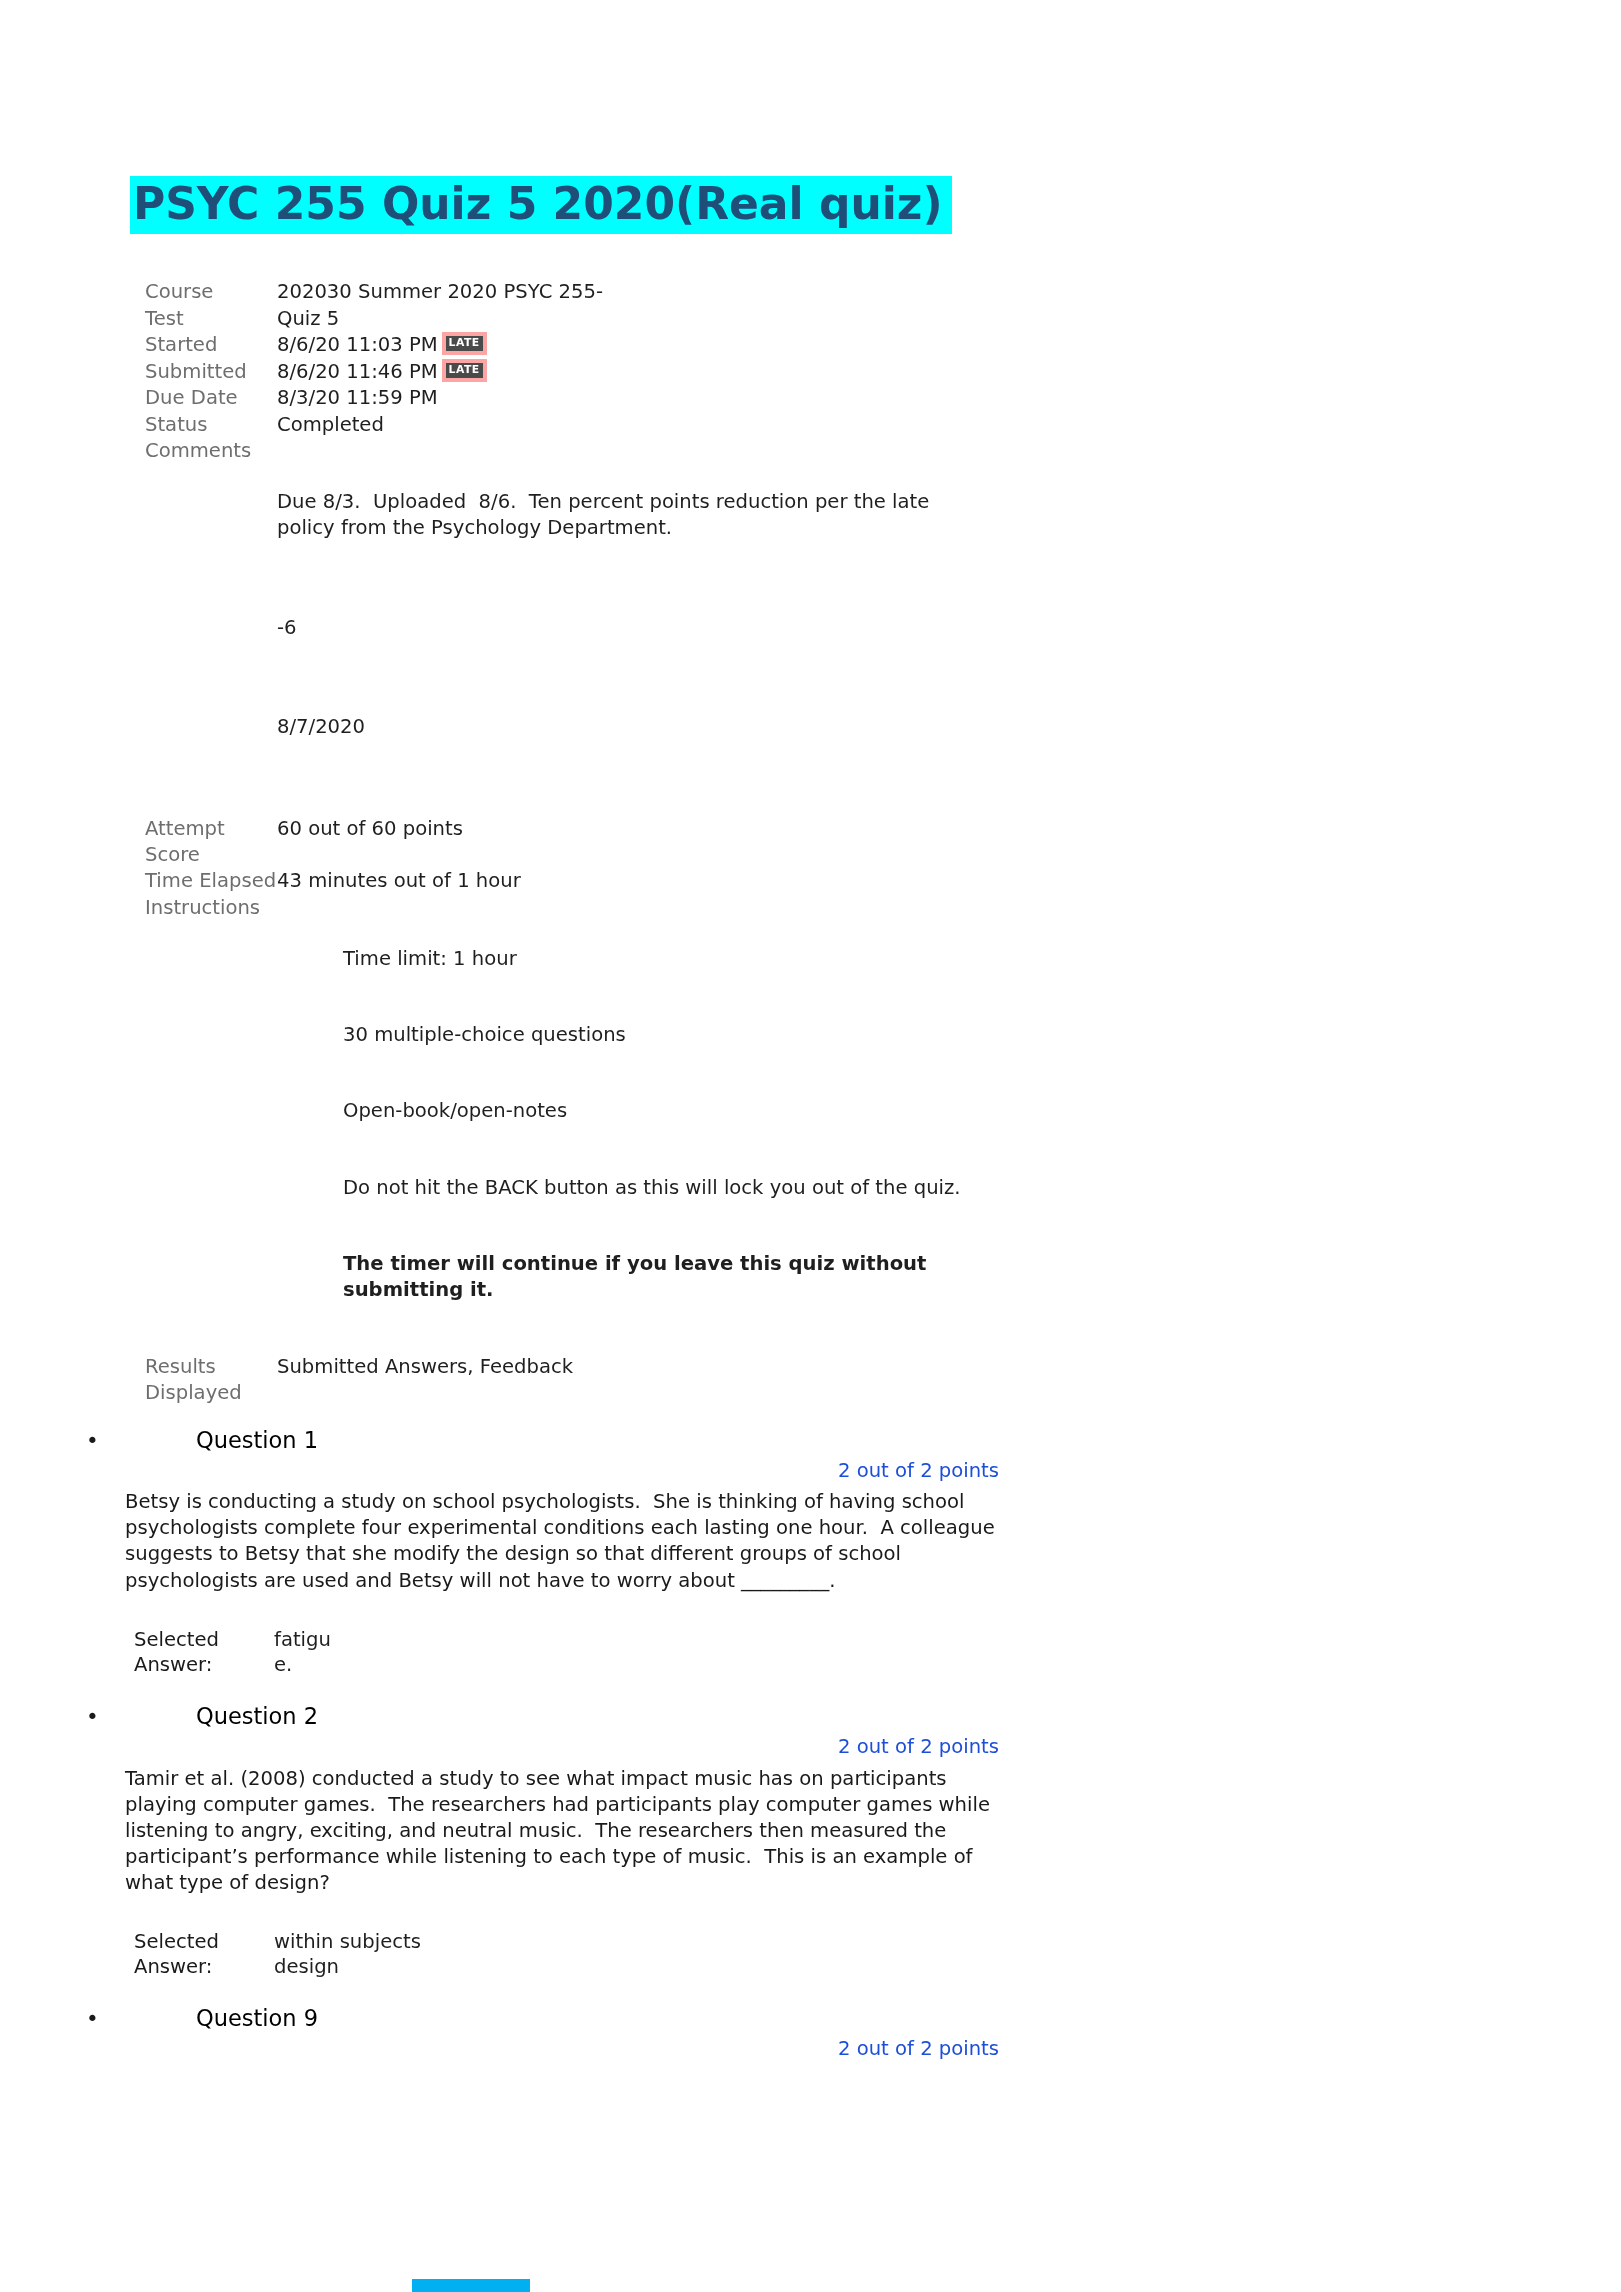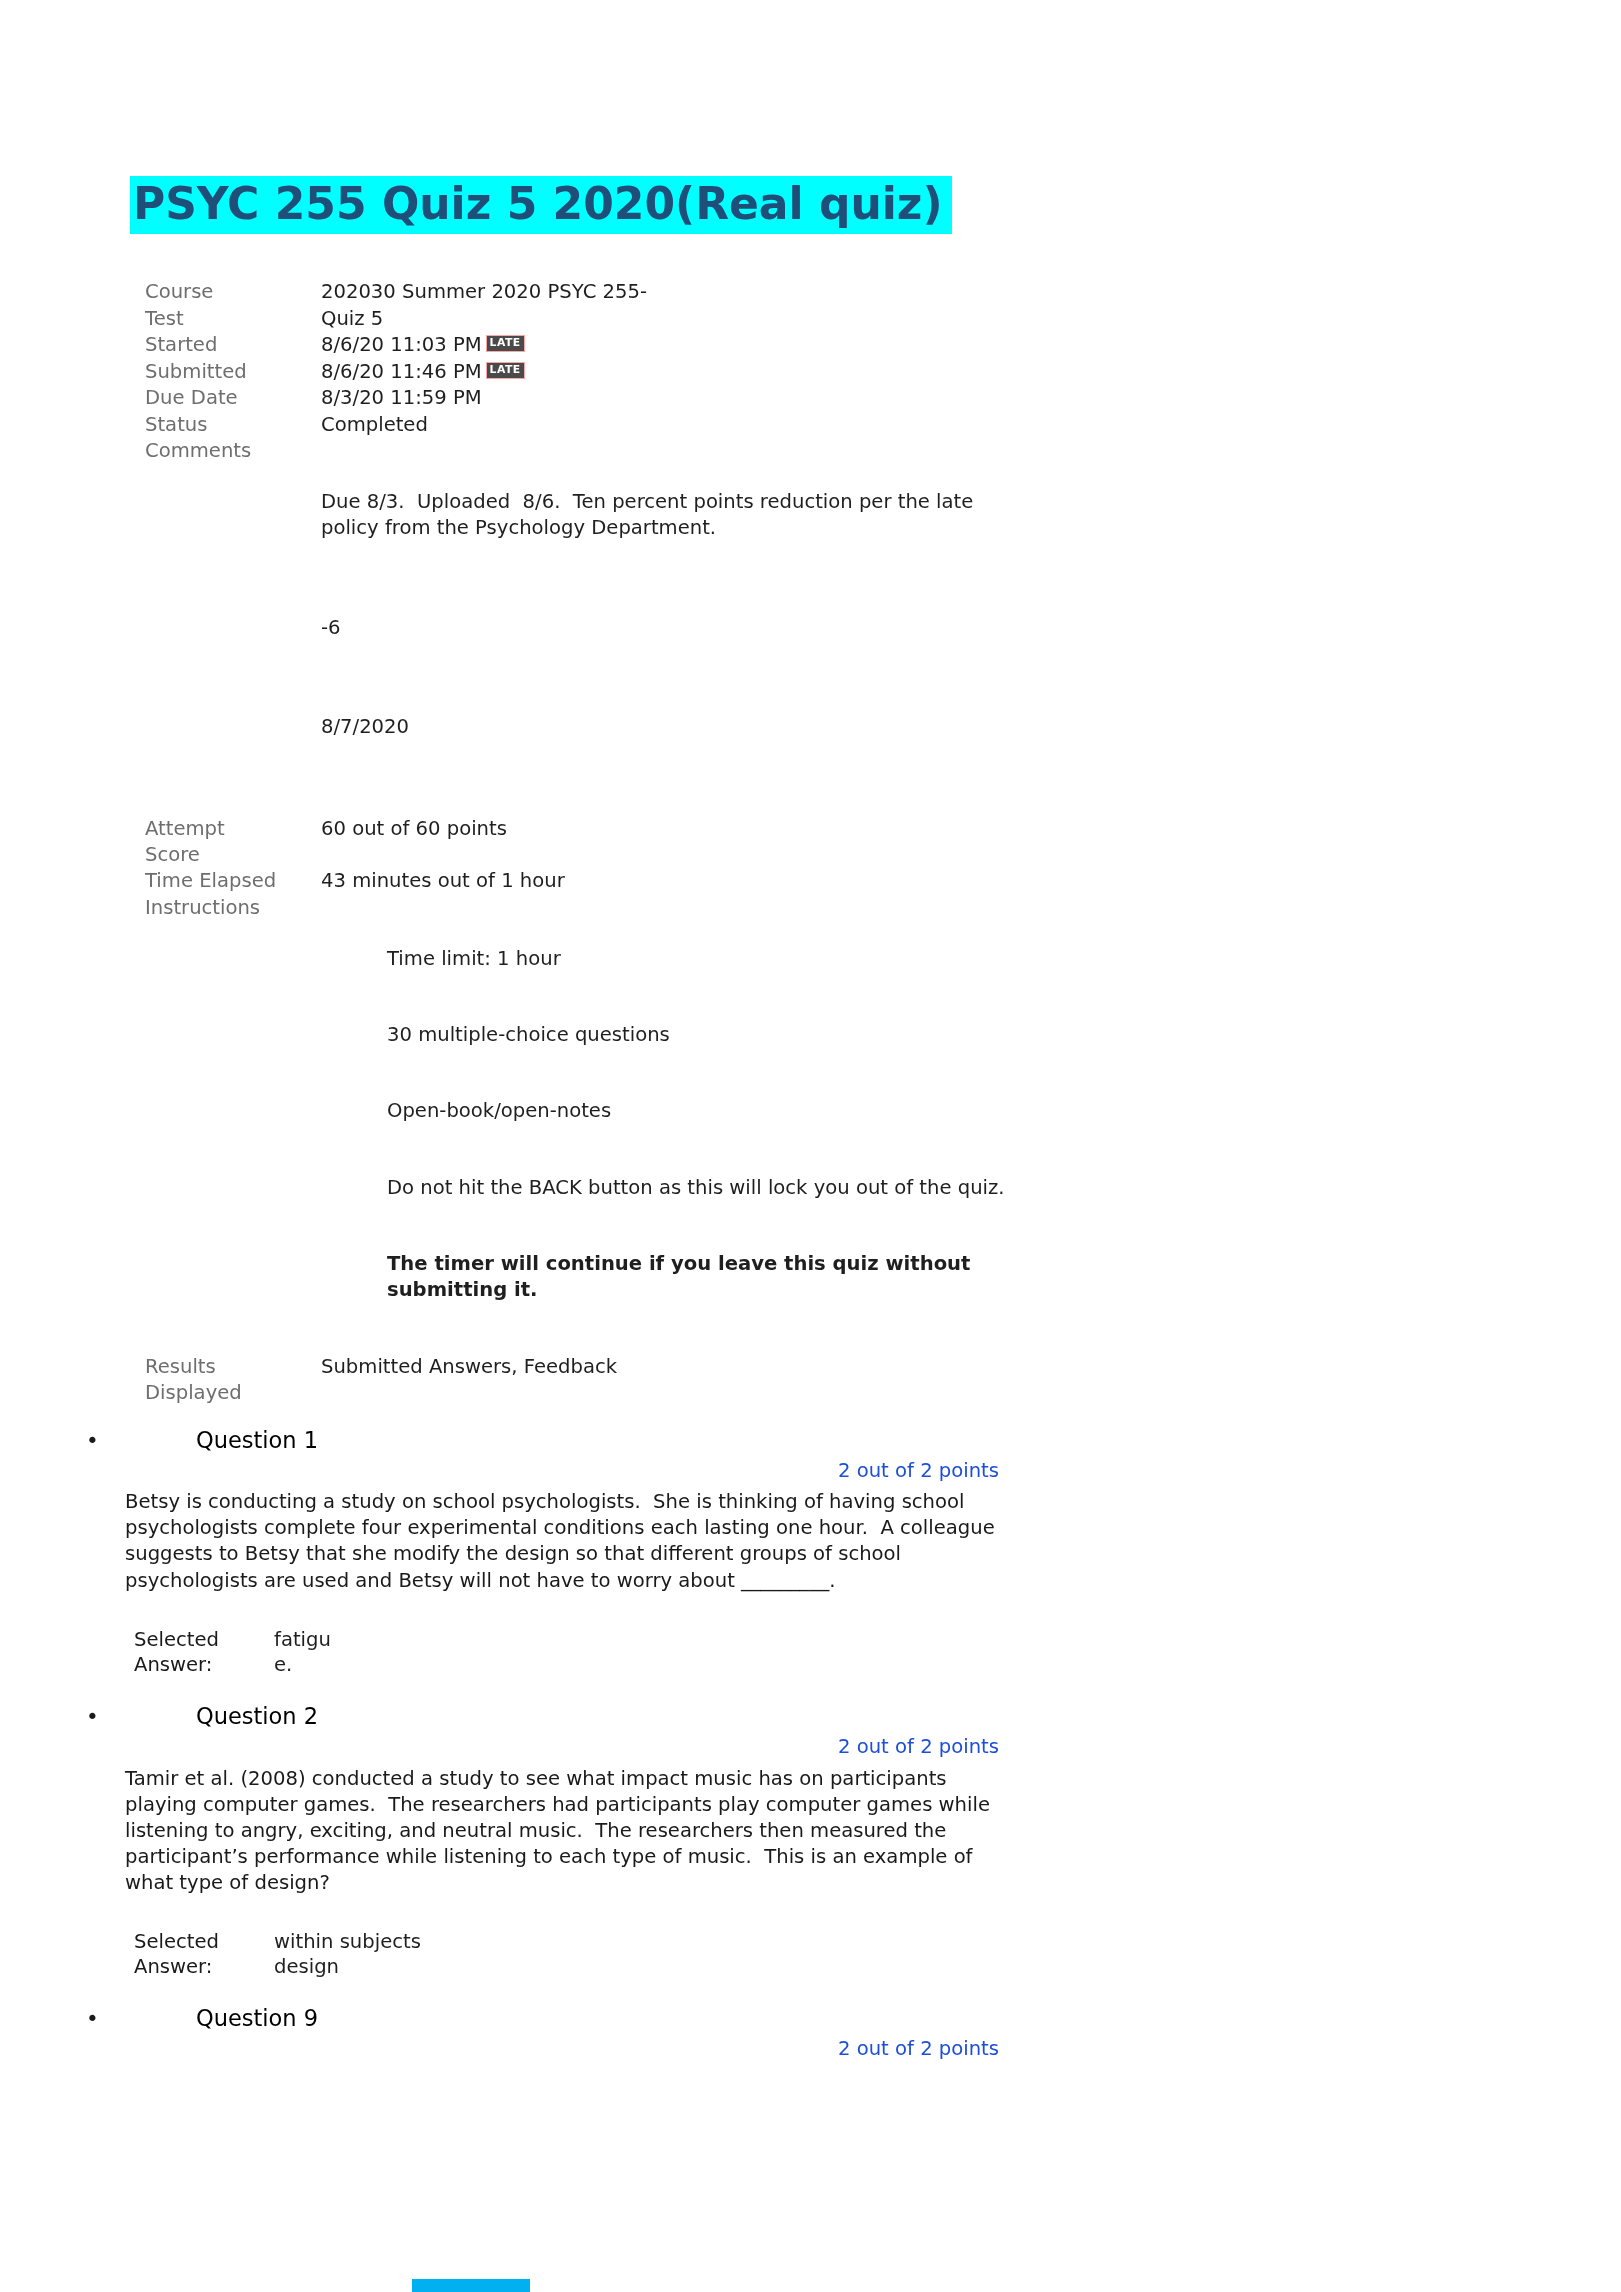--- a/index.html
+++ b/index.html
@@ -20,36 +20,36 @@
     background:#00ffff;
     color:#1f4e79;
     font-weight:bold;
     font-size:44px;
     line-height:1.15;
     padding:2.9px 9.8px 4.9px 2.9px;
   }
 
   
   .meta { margin:45px 0 0 145px; font-size:19.6px; }
-  .row { display:flex; align-items:flex-start; margin-bottom:1px;gap:44px; }
+  .row { display:flex; align-items:flex-start; margin-bottom:1px; }
   .label {
     width:132px; flex-shrink:0;
     color:#6e6e6e;
     line-height:1.3;
   }
   .value {
     color:#1f1f1f;
     line-height:1.3;
     max-width:686px;
     white-space:pre-wrap;
   }
   .late-badge {
     display:inline-block;
     background:#4a4a4a;
-    border:1px solid #fca5a5;
+    border:4px solid #fca5a5;
     color:#ffffff;
     font-size:10.8px;
     font-weight:bold;
     letter-spacing:0.5px;
     line-height:1;
     padding:2px 2.9px;
     margin-left:3.9px;
     vertical-align:middle;
     position:relative; top:-2px;
   }

